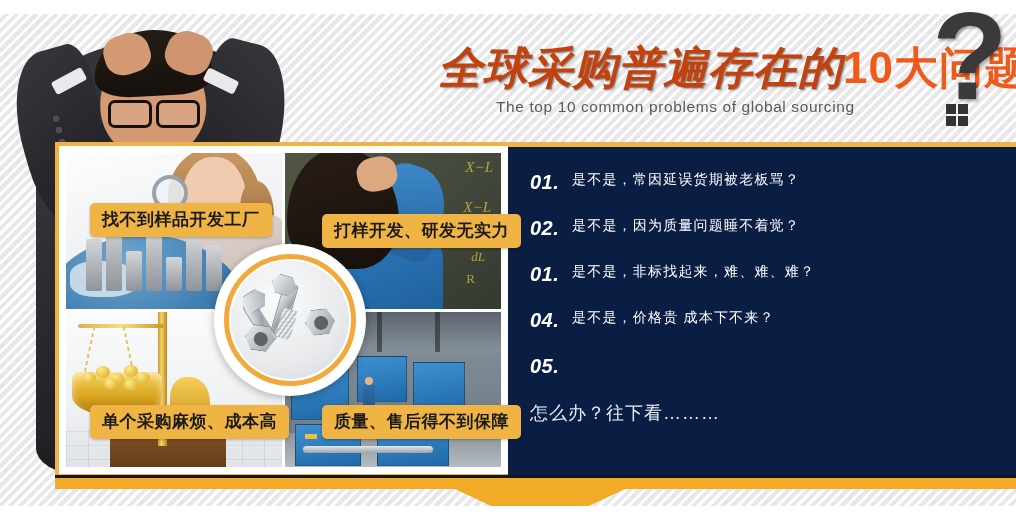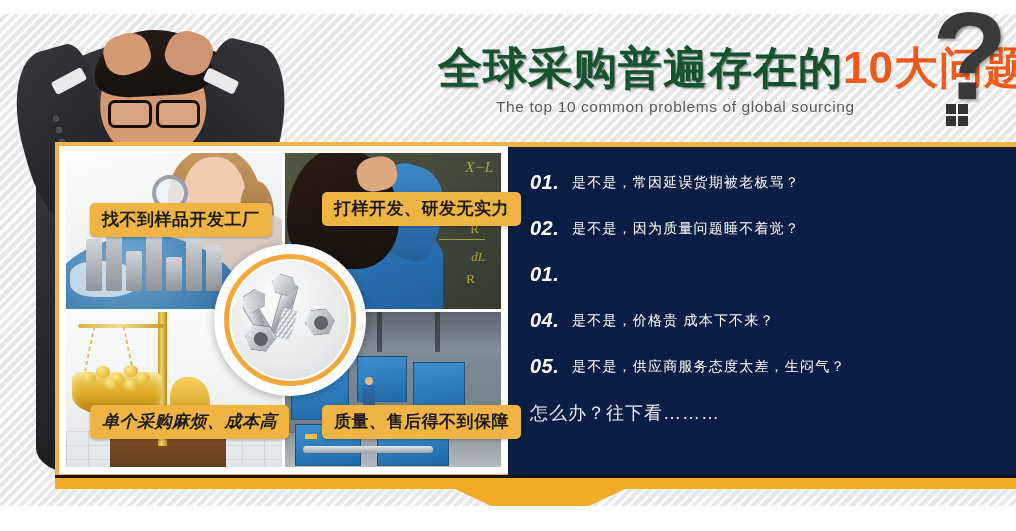--- a/index.html
+++ b/index.html
@@ -125,22 +125,23 @@
 
   
   .title-wrap {
     position: absolute; left: 438px; top: 44px; z-index: 5; width: 570px;
   }
   .title-main {
     font-size: 44px; font-weight: bold; line-height: 1.08;
     letter-spacing: 1px; white-space: nowrap;
   }
   .title-dark {
-    color: #14532d;
+    color: #c2410c;
     text-shadow: 1px 1px 0 rgba(0,0,0,.28), 2px 2px 2px rgba(0,0,0,.18);
+    font-style: italic;
   }
   .title-accent { color: #ee5a1a; }
   .title-sub {
     margin-top: 6px; margin-left: 58px;
     font-size: 15.5px; color: #5a5a5a; letter-spacing: .6px; white-space: nowrap;
   }
   .qmark {
     position: absolute; left: 932px; top: 12px; z-index: 5;
     width: 76px; height: 116px;
   }
@@ -366,22 +367,22 @@
   
   .chip {
     position: absolute; z-index: 7;
     background: #f0b445;
     color: #1a1a1a; font-weight: bold; font-size: 17px;
     padding: 5px 12px 6px; border-radius: 5px;
     letter-spacing: .5px; white-space: nowrap;
     box-shadow: 0 1px 3px rgba(0,0,0,.25);
   }
   .chip-1 { left: 90px;  top: 203px; }
-  .chip-2 { left: 322px; top: 192px; }
-  .chip-3 { left: 90px;  top: 405px; font-style: italic; }
+  .chip-2 { left: 322px; top: 214px; }
+  .chip-3 { left: 90px;  top: 405px; }
   .chip-4 { left: 322px; top: 405px; }
 
   
   .badge {
     position: absolute; left: 214px; top: 244px; width: 152px; height: 152px;
     border-radius: 50%; background: #ffffff; z-index: 8;
     box-shadow: 0 2px 8px rgba(0,0,0,.28);
     display: flex; align-items: center; justify-content: center;
   }
   .badge-ring {
@@ -433,21 +434,21 @@
   .nut-2 { left: 14px; top: 64px; transform: rotate(8deg); }
 
   
   .panel {
     position: absolute; left: 508px; top: 142px; width: 508px; height: 336px;
     background: #0a1e44; border-top: 5px solid #f0b445;
     z-index: 5; padding: 24px 0 0 0;
   }
   .panel-list { list-style: none; }
   .panel-item {
-    display: flex; align-items: center; padding: 0 0 0 22px;
+    display: flex; align-items: flex-start; padding: 0 0 0 22px;
     margin-bottom: 23px; color: #ffffff;
   }
   .item-num {
     font-style: italic; font-weight: bold; font-size: 20px;
     color: #ffffff; width: 42px; flex: 0 0 42px; letter-spacing: .5px;
   }
   .item-text {
     font-size: 14px; color: #ffffff; letter-spacing: 1.2px; white-space: nowrap;
   }
   .panel-footer {
@@ -618,28 +619,28 @@
       <li class="panel-item">
         <span class="item-num">01.</span>
         <span class="item-text">是不是，常因延误货期被老板骂？</span>
       </li>
       <li class="panel-item">
         <span class="item-num">02.</span>
         <span class="item-text">是不是，因为质量问题睡不着觉？</span>
       </li>
       <li class="panel-item">
         <span class="item-num">01.</span>
+        <span class="item-text">是不是，非标找起来，难、难、难？</span>
       </li>
       <li class="panel-item">
         <span class="item-num">04.</span>
         <span class="item-text">是不是，价格贵 成本下不来？</span>
       </li>
       <li class="panel-item">
         <span class="item-num">05.</span>
-        <span class="item-text">是不是，供应商服务态度太差，生闷气？</span>
       </li>
     </ul>
     <div class="panel-footer">怎么办？往下看………</div>
   </div>
 
   <div class="bar-black-top"></div>
   <div class="bottom-bar"></div>
   <div class="arrow-down"></div>
   <div class="bottom-white"></div>
 

